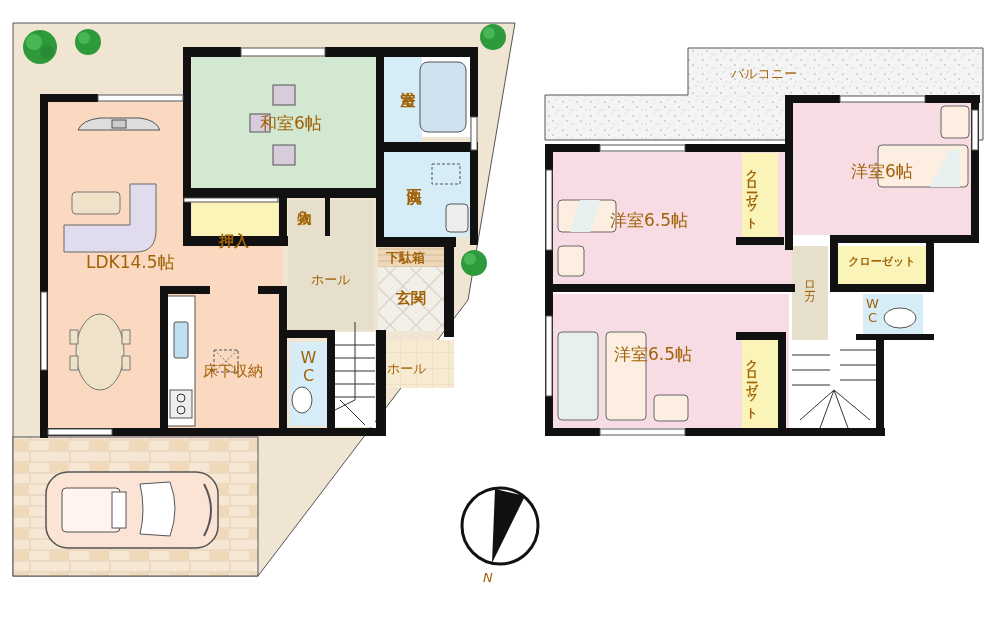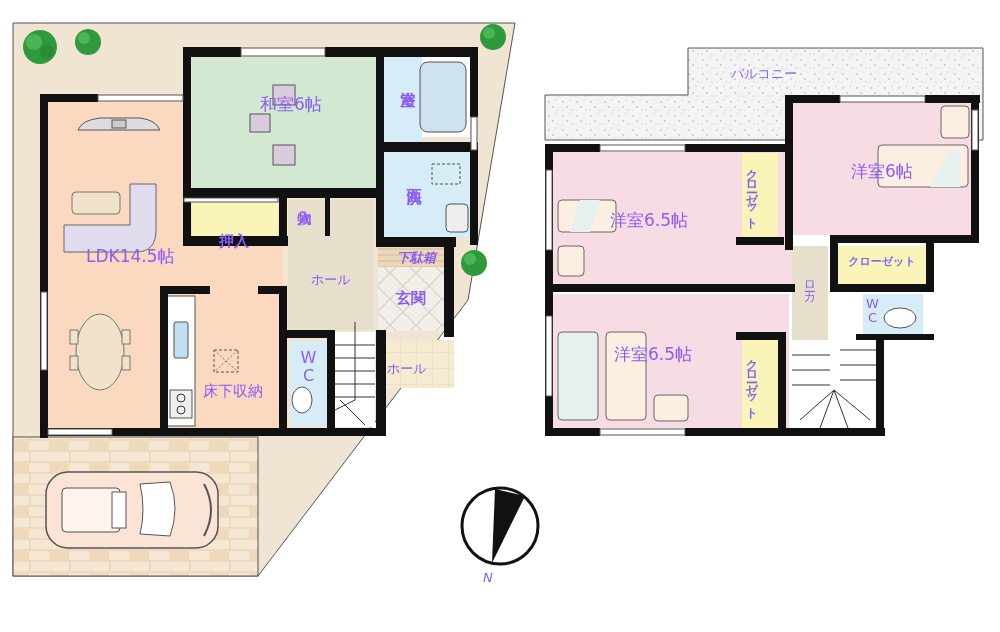--- a/index.html
+++ b/index.html
@@ -1,18 +1,18 @@
 <!DOCTYPE html>
 <html><head>
 <meta charset="utf-8">
 <style>
   html,body{margin:0;padding:0;background:#fff;}
   body{width:1000px;height:632px;position:relative;overflow:hidden;font-family:"DejaVu Sans","Liberation Sans",sans-serif;}
   svg{position:absolute;left:0;top:0;}
-  .lbl{position:absolute;font-weight:bold;color:#8b5cf6;font-size:15px;line-height:1;white-space:nowrap;}
+  .lbl{position:absolute;font-weight:bold;color:#a16207;font-size:15px;line-height:1;white-space:nowrap;}
   .lbl.big{font-size:17px;font-weight:normal;}
   .lbl.sm{font-size:13px;}
   .vtxt{writing-mode:vertical-rl;text-orientation:upright;letter-spacing:-1px;}
 </style>
 </head>
 <body>
 
 <div style="position:absolute;left:0;top:0;width:1000px;height:632px;">
 <svg width="1000" height="632" viewBox="0 0 1000 632">
   <defs>
@@ -215,32 +215,32 @@
     <rect x="600" y="429" width="85" height="6"></rect>
   </g>
 
   <g>
     <circle cx="500" cy="526" r="38" fill="#fff" stroke="#111" stroke-width="3"></circle>
     <polygon points="495,489 525,496 492,563" fill="#111"></polygon>
   </g>
 </svg>
 </div>
 
-<span class="lbl big" style="left:86px;top:248px;">LDK14.5帖</span>
-<span class="lbl big" style="left:260px;top:96px;">和室6帖</span>
+<span class="lbl big" style="left:86px;top:254px;">LDK14.5帖</span>
+<span class="lbl big" style="left:260px;top:115px;">和室6帖</span>
 <span class="lbl" style="left:219px;top:210px;margin-top:24px;">押入</span>
 <span class="lbl vtxt" style="left:298px;top:200px;font-size:14px;">物入</span>
 <span class="lbl vtxt" style="left:400px;top:80px;">浴室</span>
 <span class="lbl vtxt" style="left:406px;top:178px;">洗面</span>
 <span class="lbl sm" style="left:311px;top:273px;font-weight:normal;">ホール</span>
-<span class="lbl sm" style="left:397px;top:251px;font-style:italic;">下駄箱</span>
+<span class="lbl sm" style="left:386px;top:251px;">下駄箱</span>
 <span class="lbl" style="left:396px;top:292px;font-family:Liberation Mono, monospace;">玄関</span>
 <span class="lbl vtxt" style="left:300px;top:348px;font-weight:normal;font-size:16px;">WC</span>
 <span class="lbl sm" style="left:387px;top:362px;font-weight:normal;">ホール</span>
-<span class="lbl" style="left:203px;top:384px;font-weight:normal;">床下収納</span>
+<span class="lbl" style="left:203px;top:364px;font-weight:normal;">床下収納</span>
 
 <span class="lbl sm" style="left:731px;top:67px;font-weight:normal;">バルコニー</span>
 <span class="lbl big" style="left:851px;top:163px;">洋室6帖</span>
 <span class="lbl big" style="left:610px;top:212px;">洋室6.5帖</span>
 <span class="lbl big" style="left:614px;top:346px;">洋室6.5帖</span>
 <span class="lbl sm vtxt" style="left:746px;top:160px;height:70px;writing-mode:vertical-rl;font-size:12px;">クローゼット</span>
 <span class="lbl sm" style="left:842px;top:256px;font-size:11px;width:80px;text-align:center;">クローゼット</span>
 <span class="lbl sm vtxt" style="left:746px;top:350px;height:70px;font-size:12px;">クローゼット</span>
 <span class="lbl sm vtxt" style="left:804px;top:272px;font-weight:normal;font-size:12px;">ローカ</span>
 <span class="lbl sm vtxt" style="left:866px;top:296px;font-weight:normal;">WC</span>

